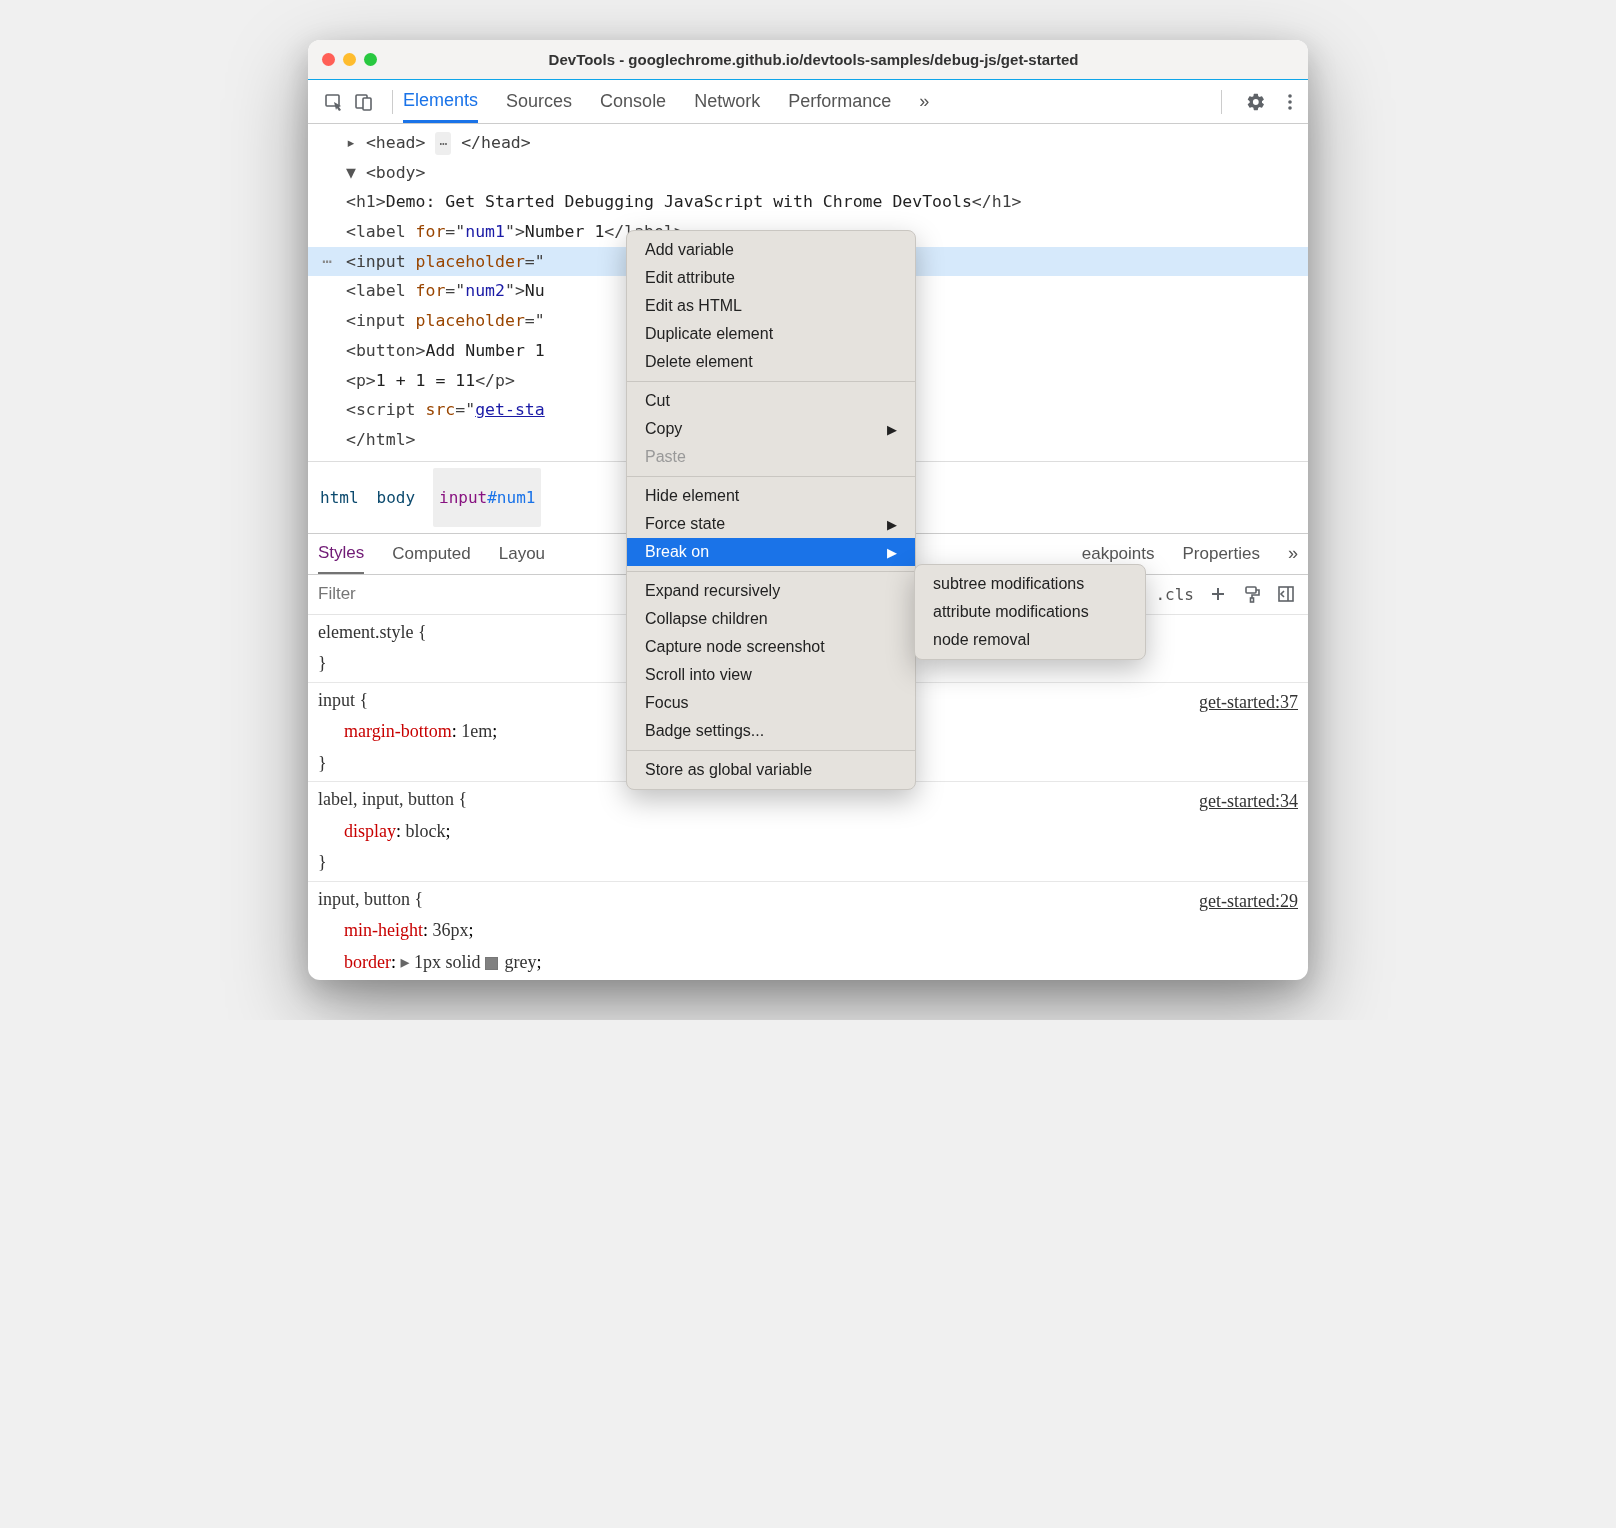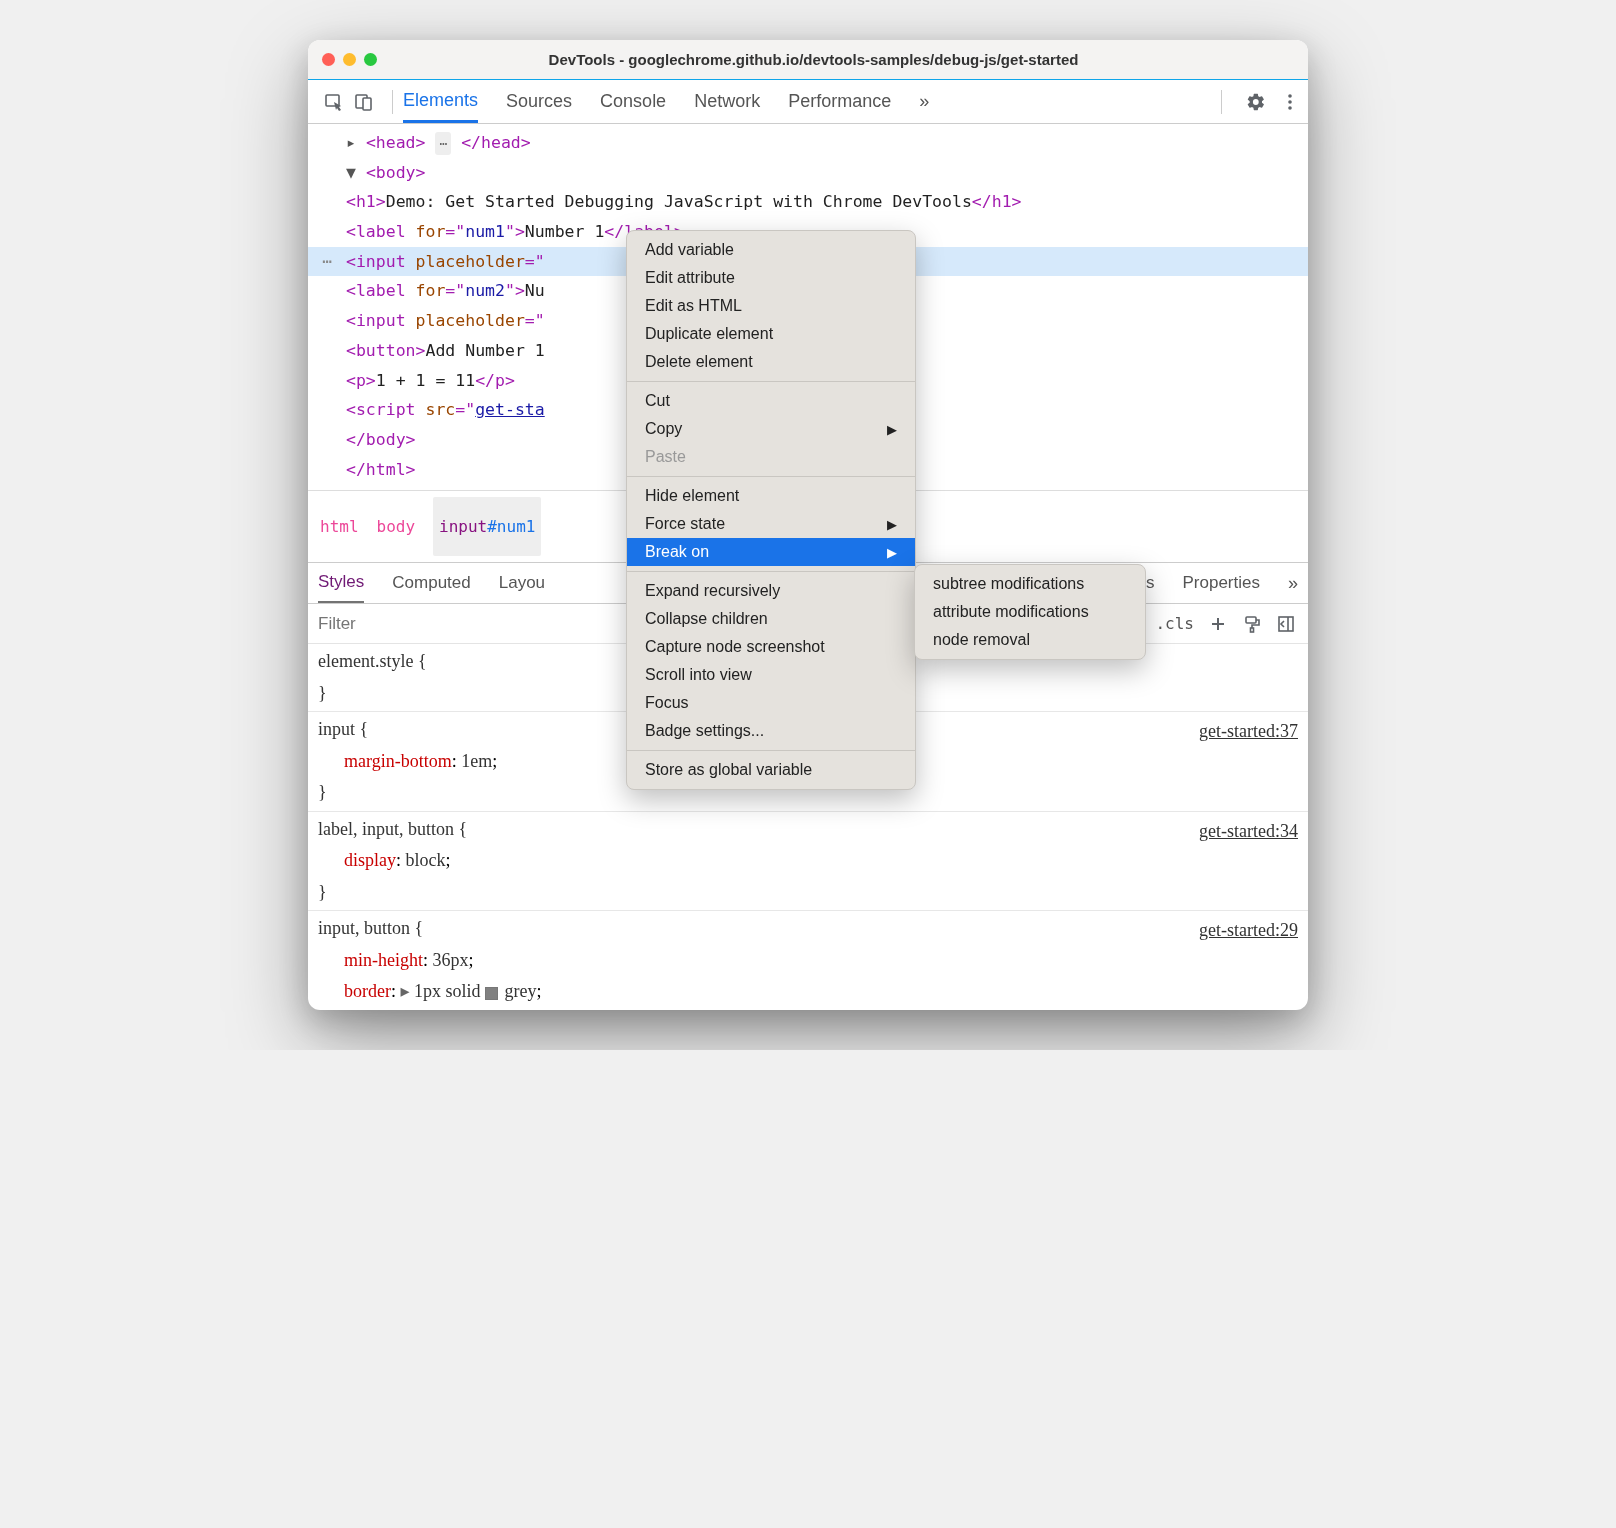--- a/index.html
+++ b/index.html
@@ -58,30 +58,30 @@
   padding: 4px 0 6px 0;
   color:#222;
   position: relative;
 }
 .dom .row { white-space: pre; padding: 0 8px 0 0; }
 .dom .row.selected { background:#d6e9fb; }
 .gutter { display:inline-block; width:38px; text-align:center; color:#888; }
 .indent0 { padding-left: 18px; }
 .indent1 { padding-left: 42px; }
 .indent2 { padding-left: 64px; }
-.tg { color:#a21caf; }  
+.tg { color:#404040; }  
 .attn { color:#994500; } 
 .attv { color:#1a1aa6; } 
 .txt { color:#222; }
 .lnk { color:#1a1aa6; text-decoration:underline; }
 .twisty { color:#555; }
 .ellip { display:inline-block; background:#eee; border-radius:3px; padding:0 4px; color:#666; font-size:13px; }
 
 .crumbs { display:flex; align-items:center; gap:18px; padding:6px 12px; border-top:1px solid #ddd; font-family:Menlo,monospace; font-size:16px; }
-.crumb { color:#ec4899; }
+.crumb { color:#0c4a6e; }
 .crumb-sel { background:#eee; padding:20px 6px; border-radius:2px; color:#881280; }
 .crumb-sel .id { color:#1a73e8; }
 
 .subtabs { display:flex; align-items:center; gap:28px; border-top:1px solid #ccc; border-bottom:1px solid #ccc; padding:0 10px; height:42px; }
 .subtab { font-size:17px; color:#555; height:100%; display:flex; align-items:center; }
 .subtab.active { color:#701a75; border-bottom:2px solid #737373; }
 
 .filterrow { display:flex; align-items:center; border-bottom:1px solid #e4e4e4; height:40px; }
 .filterrow input { border:none; outline:none; font-size:17px; padding:6px 10px; flex:1; font-family:inherit; color:#777; background:transparent; }
 .filterrow .rbtns { display:flex; gap:14px; align-items:center; padding:0 12px; font-family:Menlo,monospace; font-size:16px; color:#555; }
@@ -174,21 +174,20 @@
     <div class="row indent0"><span class="gutter"></span><span class="twisty">▸ </span><span class="tg">&lt;head&gt;</span> <span class="ellip">⋯</span> <span class="tg">&lt;/head&gt;</span></div>
     <div class="row indent0"><span class="gutter"></span><span class="twisty">▼ </span><span class="tg">&lt;body&gt;</span></div>
     <div class="row indent2"><span class="gutter"></span><span class="tg">&lt;h1&gt;</span><span class="txt">Demo: Get Started Debugging JavaScript with Chrome DevTools</span><span class="tg">&lt;/h1&gt;</span></div>
     <div class="row indent2"><span class="gutter"></span><span class="tg">&lt;label </span><span class="attn">for</span><span class="tg">="</span><span class="attv">num1</span><span class="tg">"&gt;</span><span class="txt">Number 1</span><span class="tg">&lt;/label&gt;</span></div>
     <div class="row indent2 selected"><span class="gutter">⋯</span><span class="tg">&lt;input </span><span class="attn">placeholder</span><span class="tg">="</span></div>
     <div class="row indent2"><span class="gutter"></span><span class="tg">&lt;label </span><span class="attn">for</span><span class="tg">="</span><span class="attv">num2</span><span class="tg">"&gt;</span><span class="txt">Nu</span></div>
     <div class="row indent2"><span class="gutter"></span><span class="tg">&lt;input </span><span class="attn">placeholder</span><span class="tg">="</span></div>
     <div class="row indent2"><span class="gutter"></span><span class="tg">&lt;button&gt;</span><span class="txt">Add Number 1</span></div>
     <div class="row indent2"><span class="gutter"></span><span class="tg">&lt;p&gt;</span><span class="txt">1 + 1 = 11</span><span class="tg">&lt;/p&gt;</span></div>
     <div class="row indent2"><span class="gutter"></span><span class="tg">&lt;script </span><span class="attn">src</span><span class="tg">="</span><span class="lnk">get-sta</span></div>
-    <div class="row indent1"><span class="gutter"></span><span class="tg">&lt;/body&gt;</span></div>
     <div class="row indent0"><span class="gutter"></span><span class="tg">&lt;/html&gt;</span></div>
   </div>
 
   <div class="crumbs">
     <span class="crumb">html</span>
     <span class="crumb">body</span>
     <span class="crumb-sel"><span>input</span><span class="id">#num1</span></span>
   </div>
 
   <div class="subtabs">

